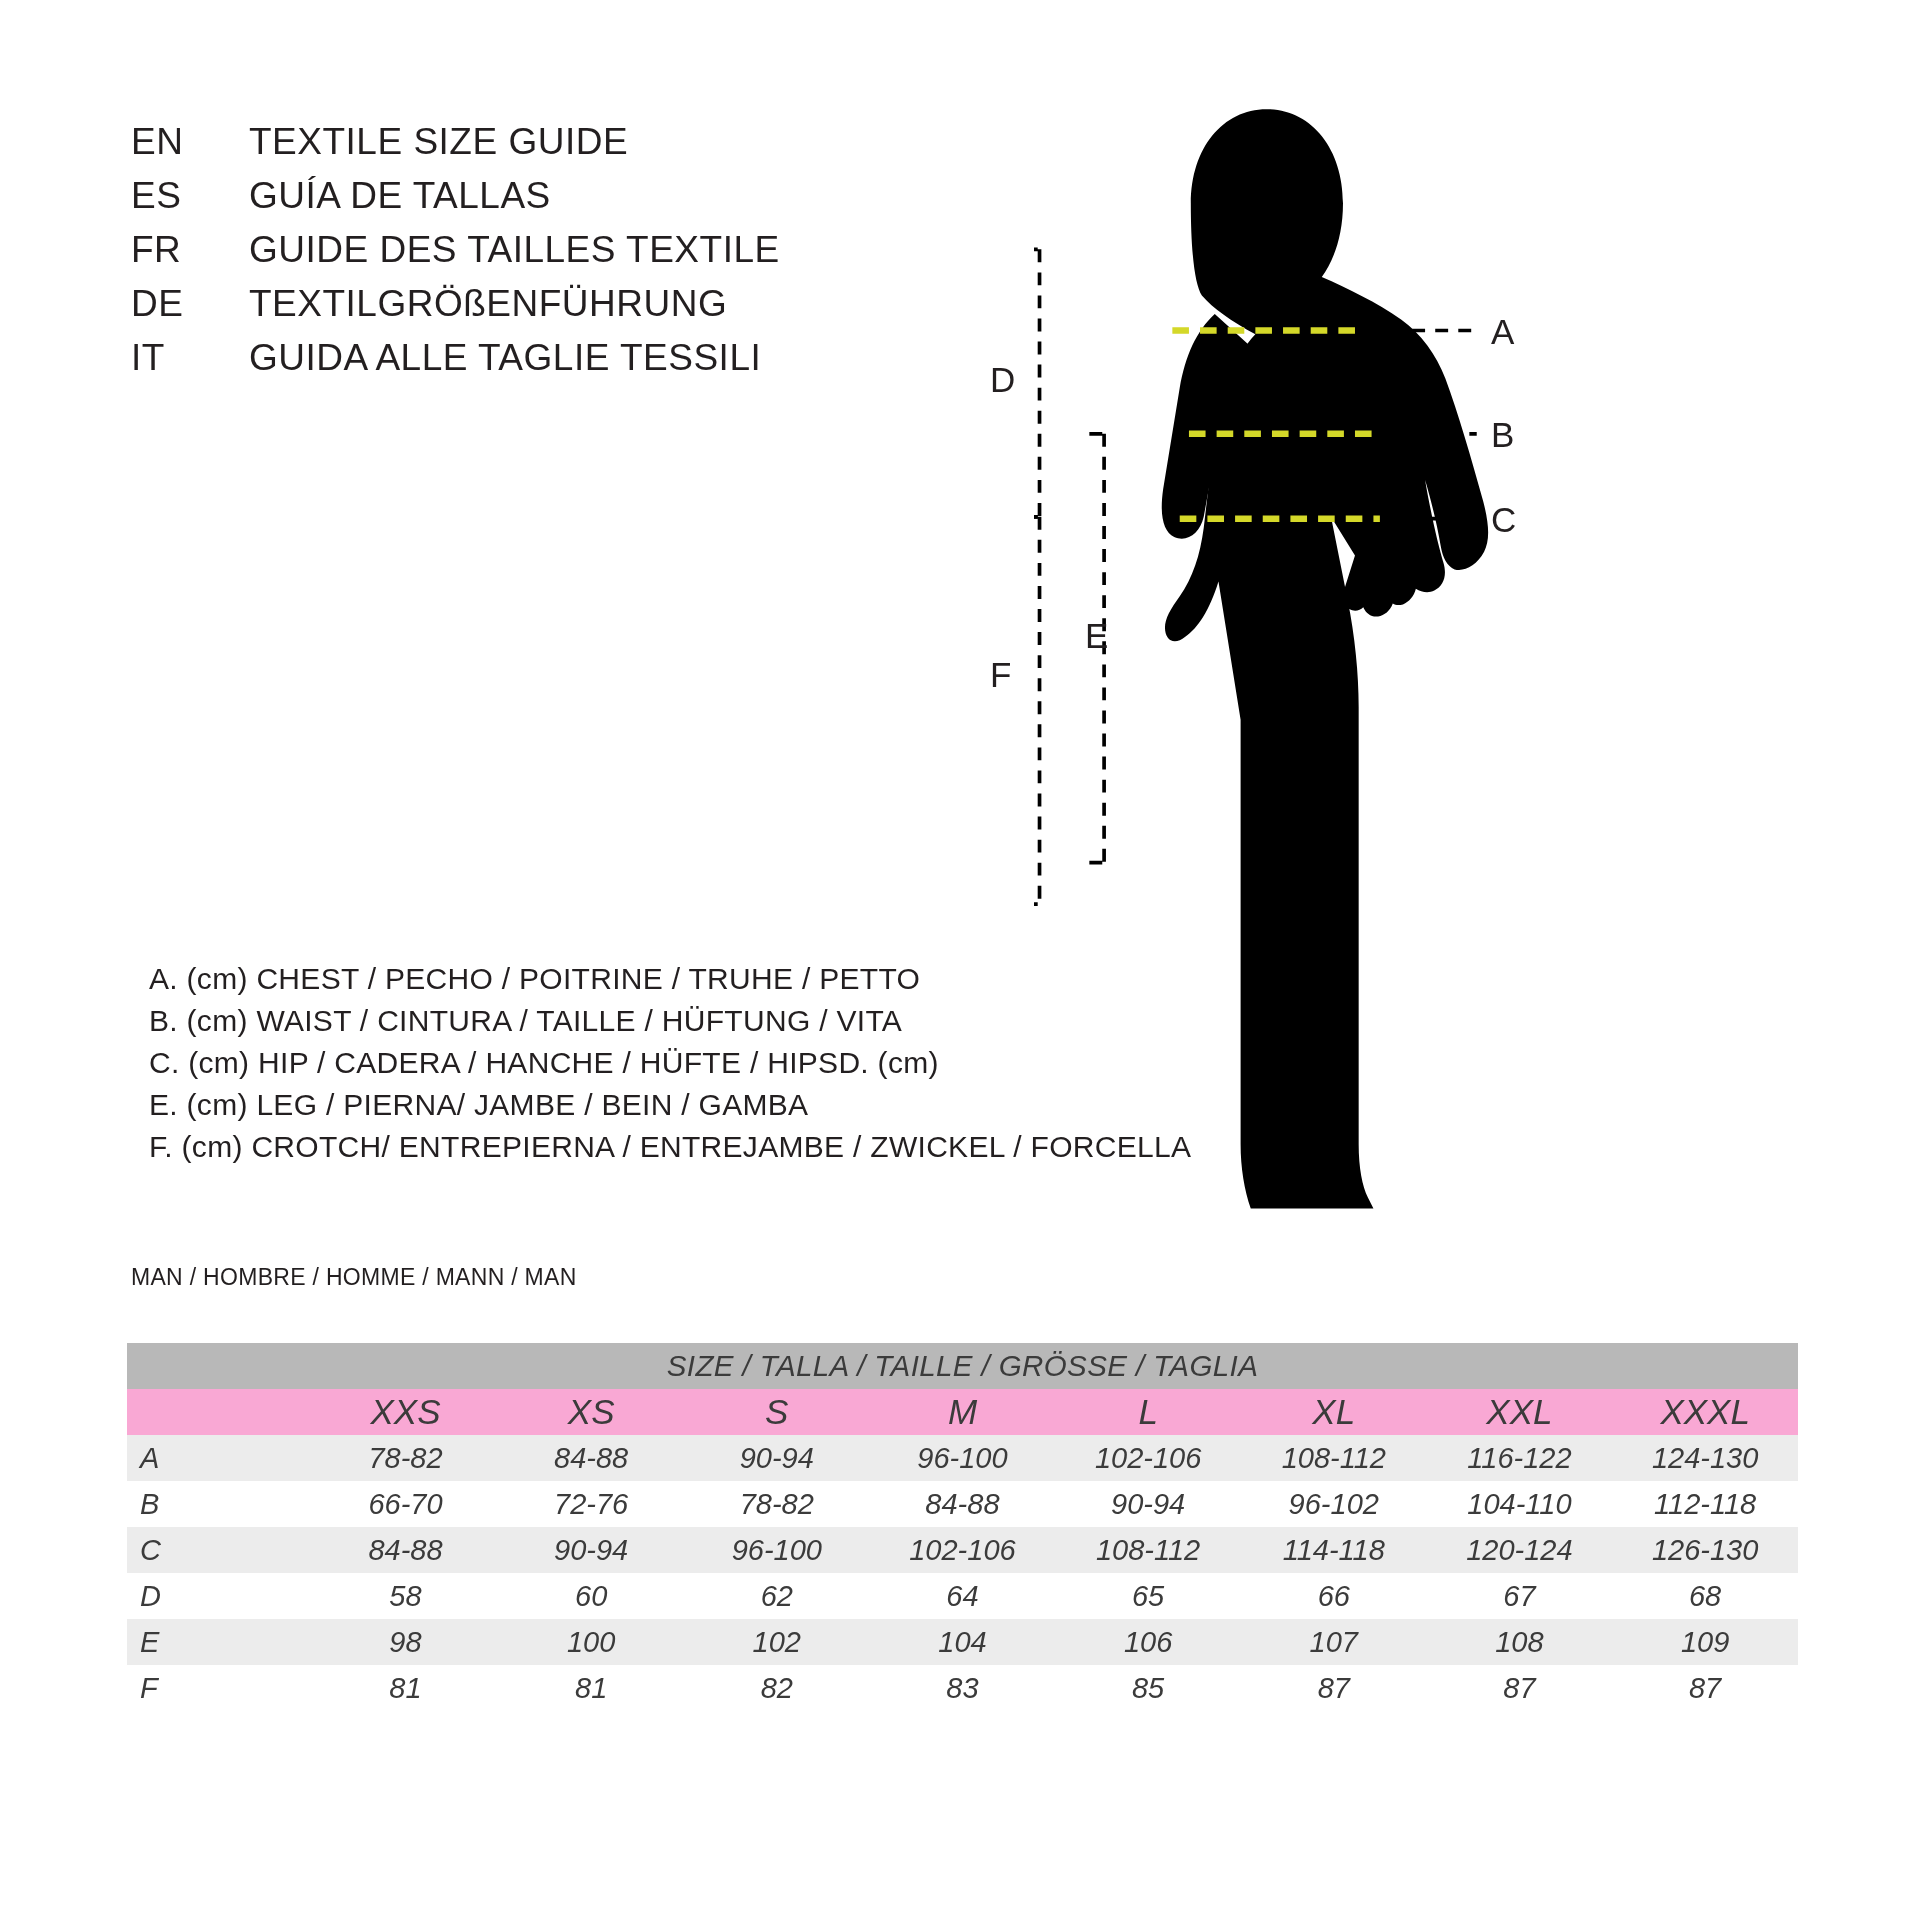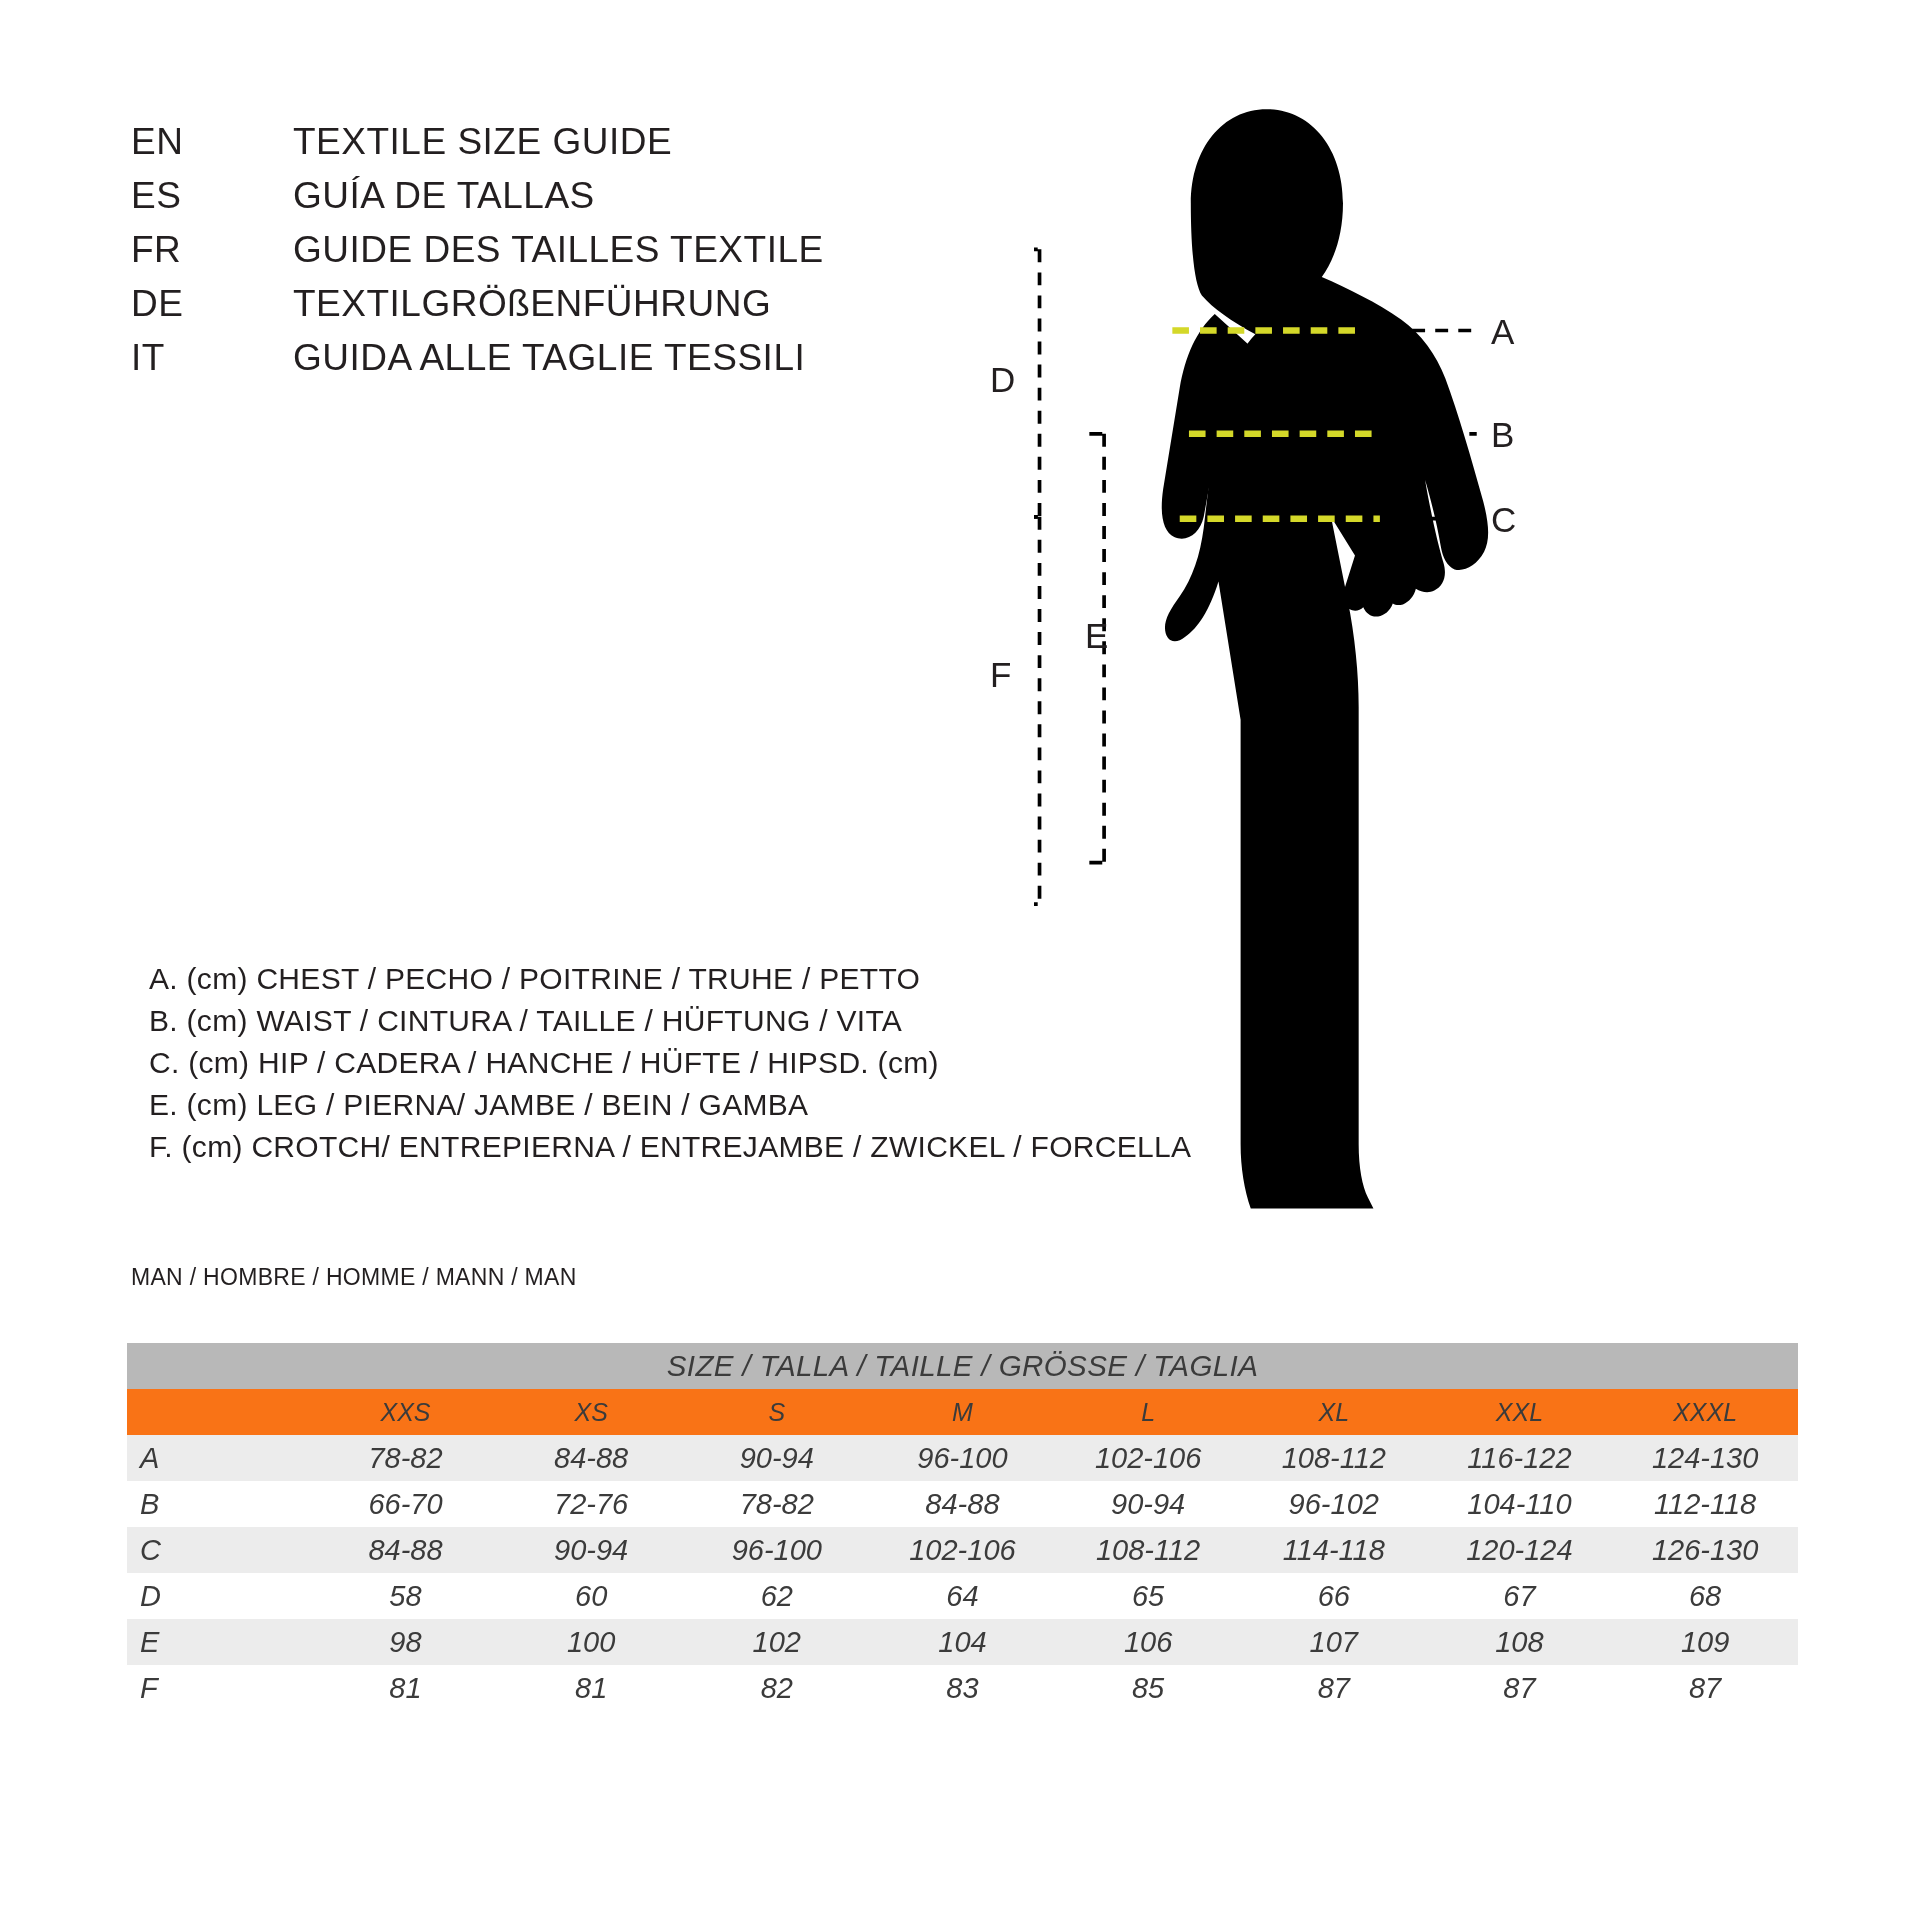--- a/index.html
+++ b/index.html
@@ -22,21 +22,20 @@
     left: 131px;
     top: 115px;
     width: 831px;
   }
   .lang-row {
     display: flex;
     align-items: baseline;
     font-size: 37px;
     line-height: 54px;
     letter-spacing: 0.5px;
-    gap: 44px;
   }
   .lang-code {
     width: 118px;
     flex: 0 0 118px;
   }
   .lang-text {
     flex: 1 1 auto;
   }
 
   
@@ -102,22 +101,22 @@
     color: #2f2f2f;
     letter-spacing: 0.4px;
   }
   .row-alt td {
     background: #ececec;
   }
   .row-plain td {
     background: #ffffff;
   }
   .hdr-row td {
-    background: #f97316;
-    font-size: 25px;
+    background: #f9a8d4;
+    font-size: 35px;
     color: #3b3b3b;
   }
   .col-label {
     text-align: left !important;
     padding-left: 13px !important;
     width: 111px;
   }
 </style>
 </head>
 <body>

